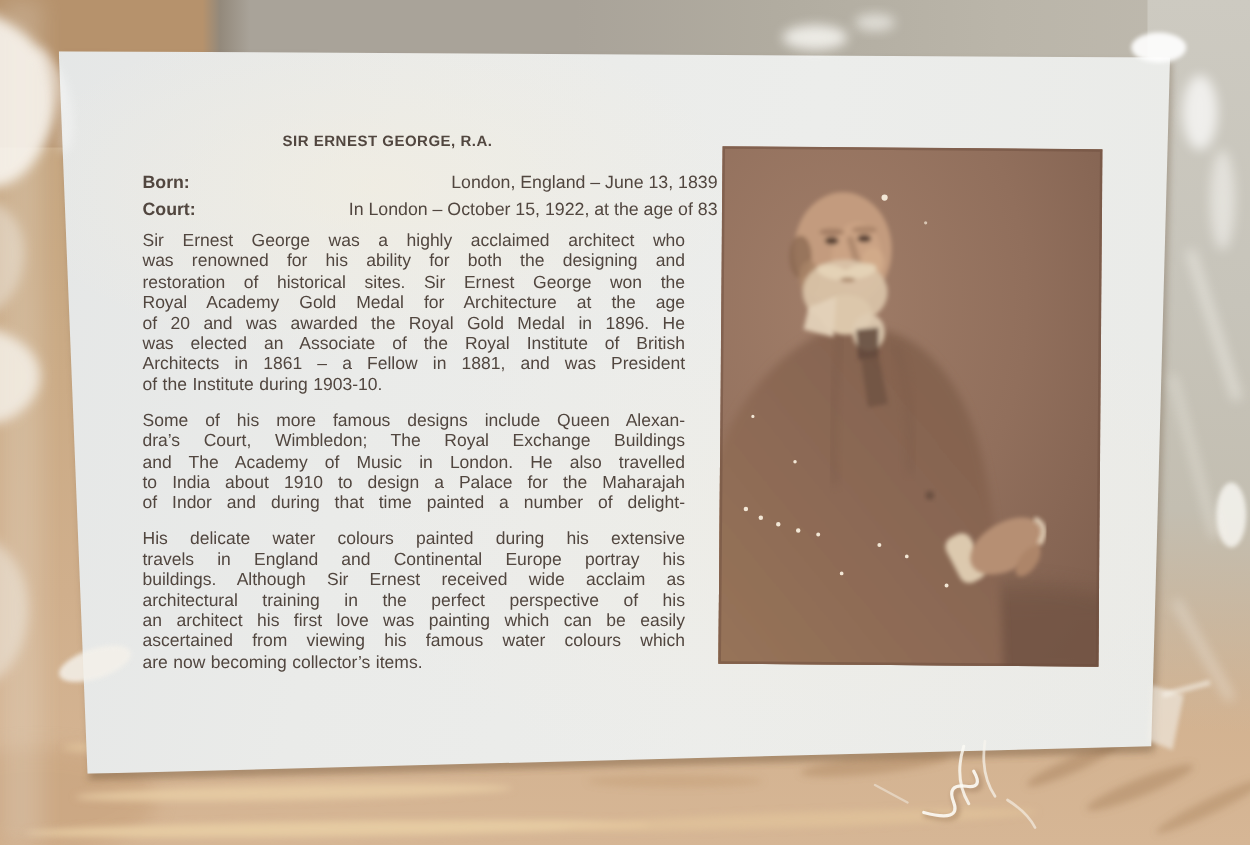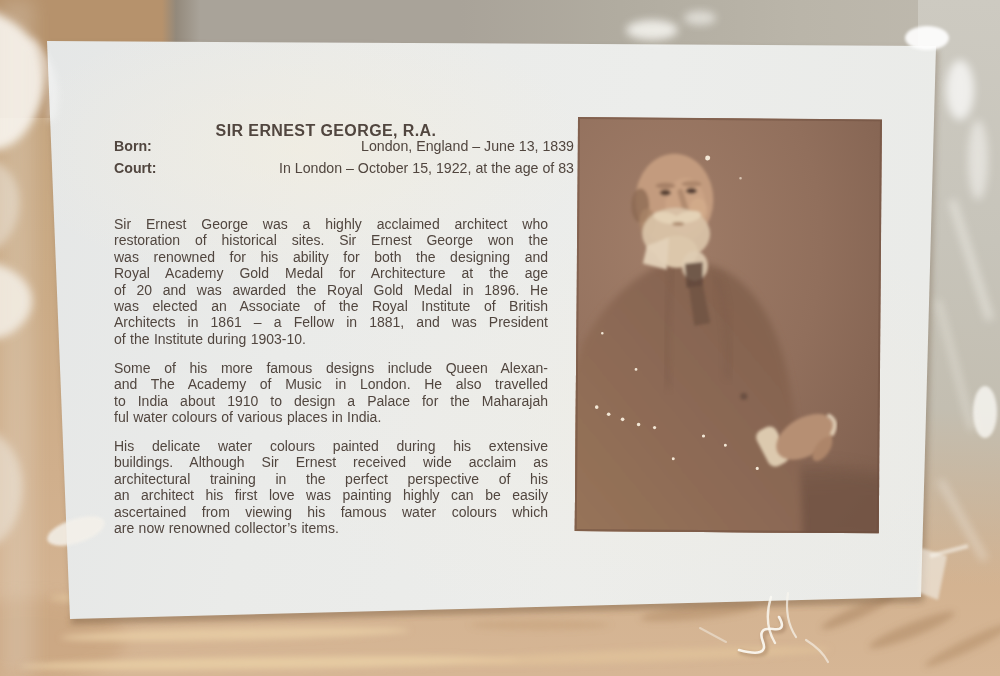--- a/index.html
+++ b/index.html
@@ -25,27 +25,27 @@
   .paper{position:absolute;inset:0;
     clip-path:polygon(47px 41px,936px 46px,921px 597px,70px 619px);
     background:
       radial-gradient(420px 200px at 300px 150px, rgba(244,238,222,.55), transparent 70%),
       radial-gradient(520px 280px at 660px 430px, rgba(240,236,226,.45), transparent 75%),
       linear-gradient(90deg, rgba(150,140,120,.16) 0%, rgba(150,140,120,0) 5%),
       linear-gradient(100deg,#e4e6e6 0%,#eaebe9 30%,#ecedeb 60%,var(--paper,#e9eae7) 100%);}
 
   
   .doc-text{position:absolute;left:0;top:0;width:100%;height:100%;color:var(--ink,#51463f);}
-  .title{position:absolute;left:114px;top:106px;width:434px;margin:16px;
-    font-size:16px;font-weight:bold;letter-spacing:.4px;text-align:center;padding-right:42px;}
+  .title{position:absolute;left:114px;top:106px;width:434px;margin:0;
+    font-size:12px;font-weight:bold;letter-spacing:.4px;text-align:center;padding-right:42px;}
   .row{position:absolute;left:114px;width:460px;display:flex;font-size:14.2px;line-height:20px;justify-content:space-between;}
   .row .label{flex:0 0 42px;font-weight:bold;}
   .row.born{top:136px;}
   .row.died{top:158px;}
-  .paras{position:absolute;left:114px;top:184px;width:434px;margin-top:32px;}
+  .paras{position:absolute;left:114px;top:184px;width:434px;}
   .para{margin:0 0 12.5px 0;}
   .line{font-size:14px;line-height:16.4px;text-align:justify;text-align-last:justify;
         text-justify:inter-word;word-spacing:.5px;}
   .line.last{text-align-last:left;}
 
   
   .photo{position:absolute;left:578px;top:117px;width:304px;height:414px;
     transform:rotate(.45deg);transform-origin:0 0;background:var(--photo-background,#93705d);}
   .photo svg{display:block;width:304px;height:414px;}
 
@@ -95,41 +95,43 @@
         <span class="label">Born:</span>
         <span class="value">London, England – June 13, 1839</span>
       </div>
       <div class="row died">
         <span class="label">Court:</span>
         <span class="value">In London – October 15, 1922, at the age of 83</span>
       </div>
       <div class="paras">
           <div class="para">
             <div class="line">Sir Ernest George was a highly acclaimed architect who</div>
+            <div class="line">was renowned for his ability for both the designing and</div>
             <div class="line">restoration of historical sites.  Sir Ernest George won the</div>
-            <div class="line">was renowned for his ability for both the designing and</div>
             <div class="line">Royal Academy Gold Medal for Architecture at the age</div>
             <div class="line">of 20 and was awarded the Royal Gold Medal in 1896.  He</div>
             <div class="line">was elected an Associate of the Royal Institute of British</div>
             <div class="line">Architects in 1861 – a Fellow in 1881, and was President</div>
             <div class="line last">of the Institute during 1903-10.</div>
           </div>
           <div class="para">
             <div class="line">Some of his more famous designs include Queen Alexan-</div>
+            <div class="line">dra’s Court, Wimbledon;  The Royal Exchange Buildings</div>
             <div class="line">and The Academy of Music in London.  He also travelled</div>
             <div class="line">to India about 1910 to design a Palace for the Maharajah</div>
-            <div class="line last">ful water colours of various places in India.</div>
+            <div class="line">of Indor and during that time painted a number of delight-</div>
           </div>
           <div class="para">
             <div class="line">His delicate water colours painted during his extensive</div>
+            <div class="line">travels in England and Continental Europe portray his</div>
             <div class="line">buildings.  Although Sir Ernest received wide acclaim as</div>
             <div class="line">architectural training in the perfect perspective of his</div>
-            <div class="line">an architect his first love was painting highly can be easily</div>
+            <div class="line">an architect his first love was painting which can be easily</div>
             <div class="line">ascertained from viewing his famous water colours which</div>
-            <div class="line last">are now renowned collector’s items.</div>
+            <div class="line last">are now becoming collector’s items.</div>
           </div>
         </div>
     </div>
 
     <div class="photo">
       <svg viewBox="0 0 304 414">
         <defs>
           <radialGradient id="pgBg" cx="28%" cy="30%" r="95%">
             <stop offset="0%" stop-color="#a07d68"></stop>
             <stop offset="55%" stop-color="#916f5c"></stop>

